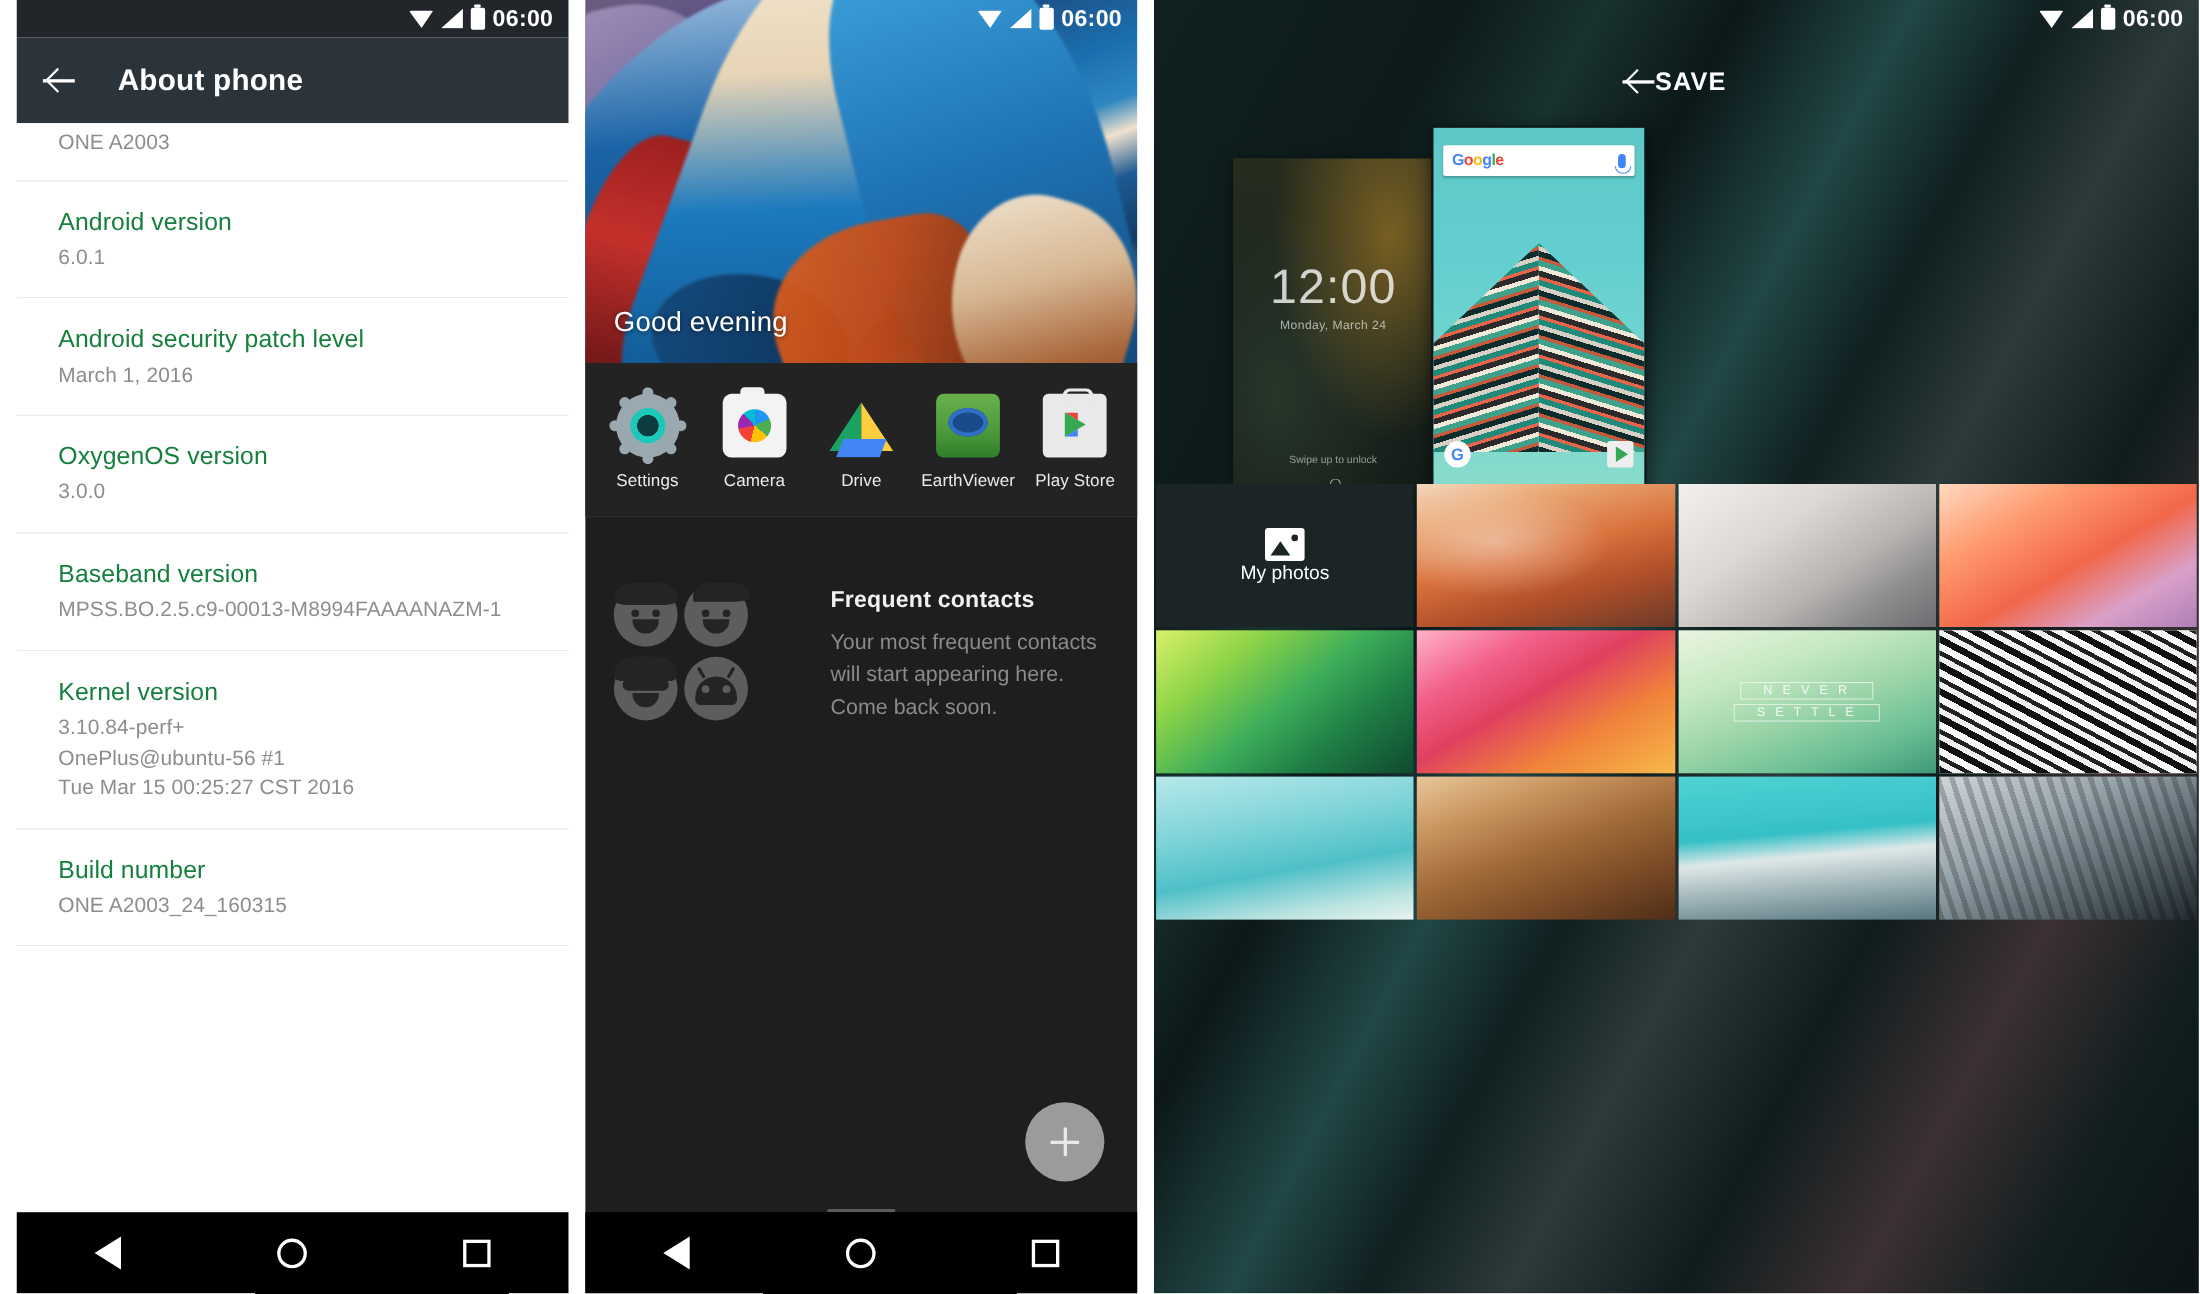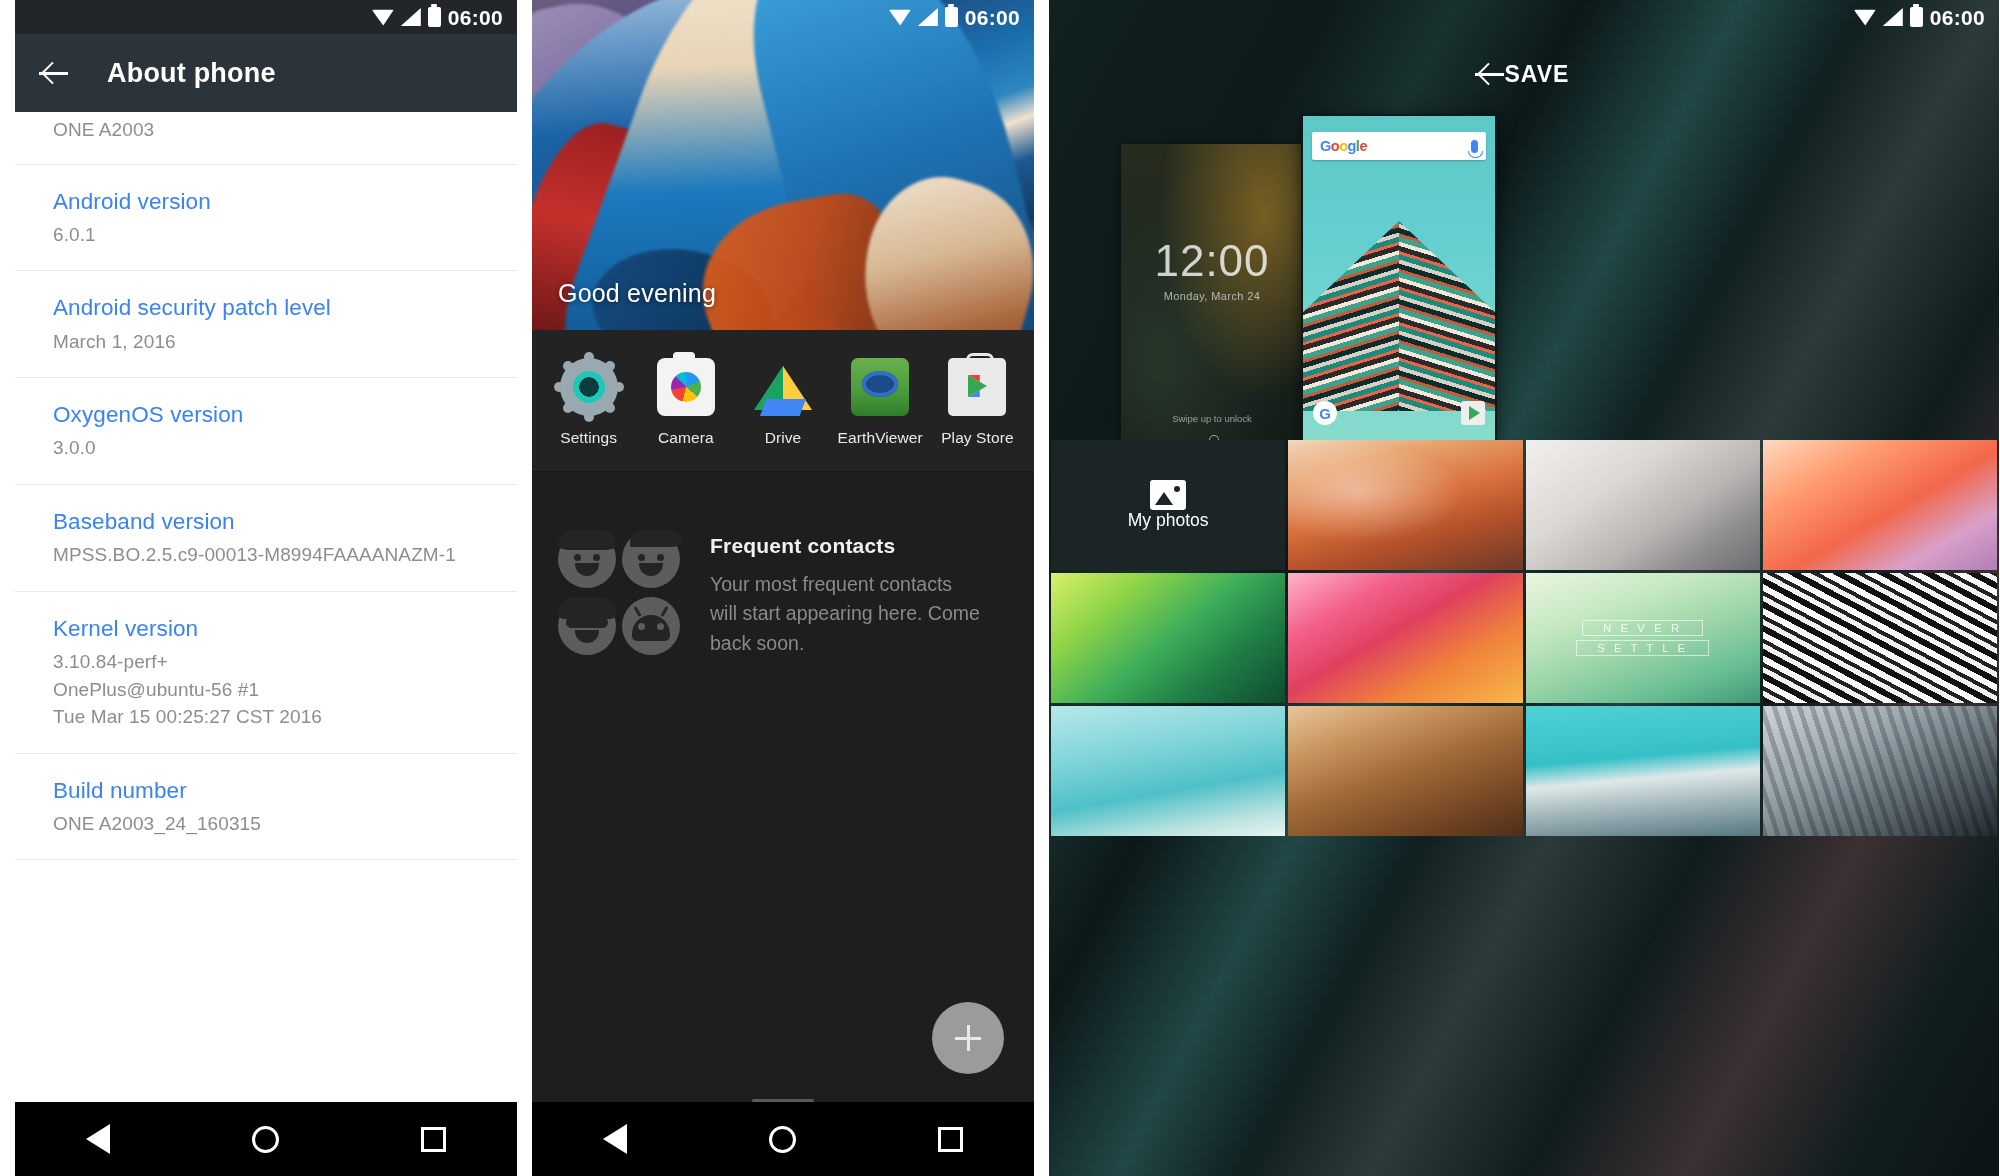--- a/index.html
+++ b/index.html
@@ -101,21 +101,21 @@
     height: calc(1176px - 34px - 78px - 74px);
     overflow: hidden;
   }
   .setting-row {
     padding: 22px 0 22px 38px;
     border-bottom: 1px solid #e8e8e8;
   }
   .setting-row.first { padding-top: 4px; padding-bottom: 20px; }
   .setting-title {
     font-size: 22.5px;
-    color: #3b82f6;
+    color: #15803d;
     line-height: 1.3;
     letter-spacing: .1px;
   }
   .setting-value {
     font-size: 19px;
     color: #8d8d8d;
     line-height: 1.45;
     margin-top: 5px;
     letter-spacing: .1px;
     white-space: nowrap;
@@ -248,21 +248,21 @@
   .avatar.a1 .hair { height:20px; border-radius:29px 29px 40% 40%; }
   .avatar.a2 .hair { height:17px; border-radius:29px 29px 60% 10%; left:8px; right:-2px; }
   .avatar.a3 .glasses { position:absolute; top:20px; left:8px; right:8px; height:11px; background:#242424; border-radius:6px; }
   .avatar.a4 { background:#5d5d5d; }
   .avatar.a4 .head { position:absolute; left:10px; top:18px; width:38px; height:26px; background:#242424; border-radius:19px 19px 5px 5px; }
   .avatar.a4 .ant { position:absolute; width:3px; height:11px; background:#242424; top:9px; border-radius:2px; }
   .avatar.a4 .ant.l { left:14px; transform: rotate(-30deg); }
   .avatar.a4 .ant.r { right:14px; transform: rotate(30deg); }
   .avatar.a4 .eye { top:26px; background:#5d5d5d; z-index:2; }
 
-  .contacts-text { padding-top: 4px; }
+  .contacts-text { padding-top: 4px; margin-left: 45px; }
   .contacts-title { font-size: 21px; font-weight: bold; color:#f1f1f1; letter-spacing:.2px; }
   .contacts-sub { font-size: 19.5px; color:#8a8a8a; line-height:1.5; margin-top:12px; max-width: 270px; }
 
   .fab {
     position: absolute; right: 30px; bottom: 102px;
     width: 72px; height: 72px; border-radius: 50%;
     background: #9b9b9b;
     display: flex; align-items: center; justify-content: center;
   }
   .fab .plus { position: relative; width: 26px; height: 26px; }

